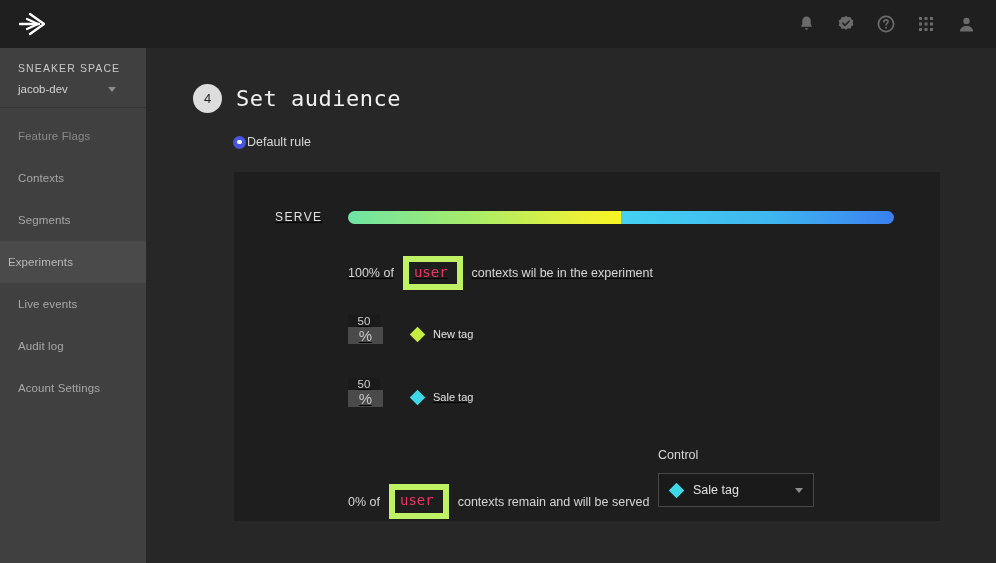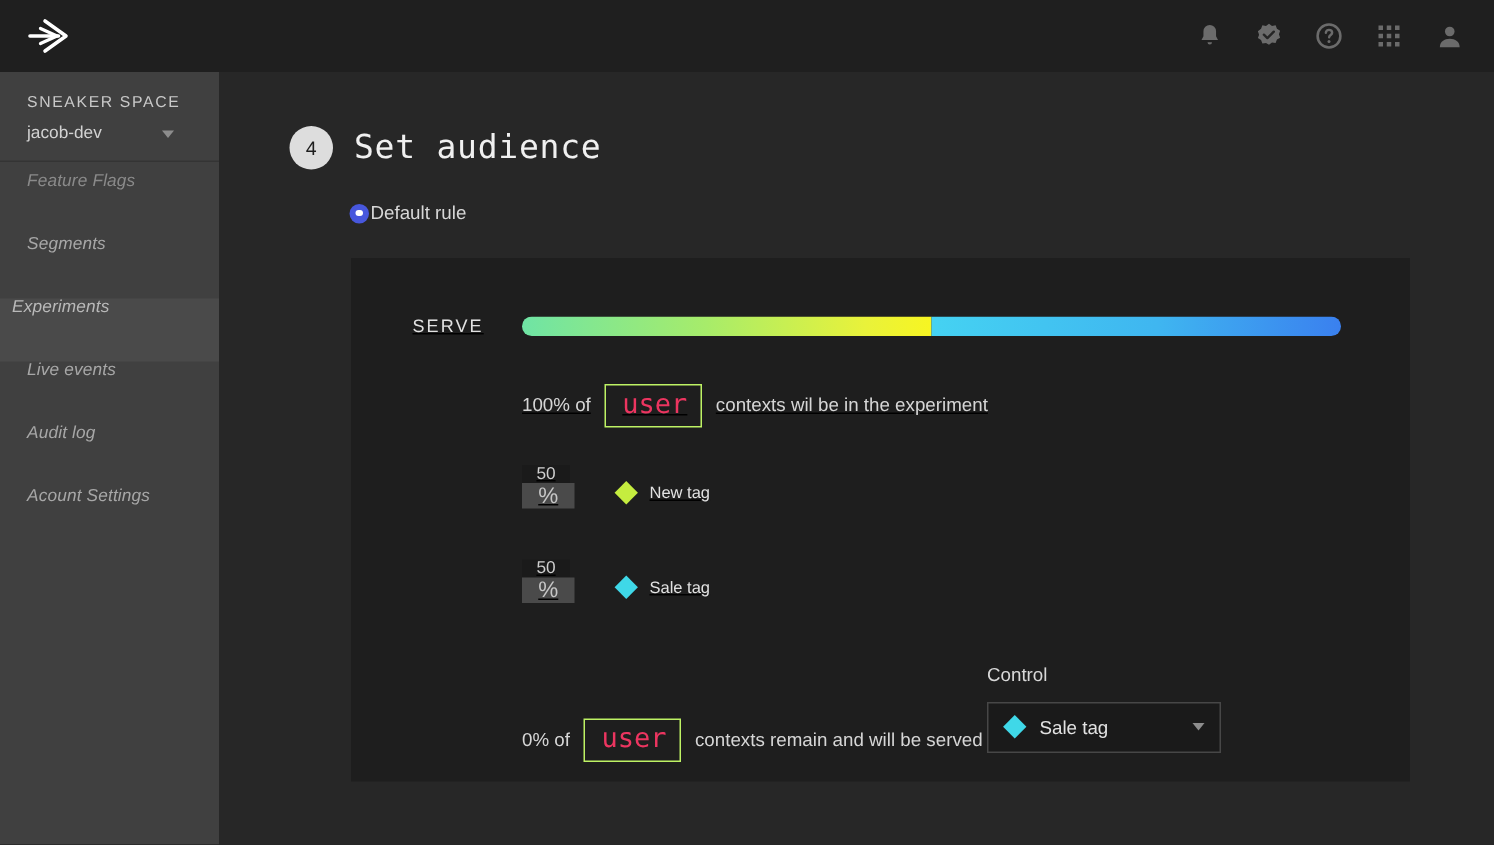--- a/index.html
+++ b/index.html
@@ -40,24 +40,23 @@
     display: flex; align-items: center; justify-content: space-between;
     font-size: 11.5px; color: #d2d2d2; padding-right: 12px;
   }
   .caret-sm {
     width: 0; height: 0;
     border-left: 4px solid transparent; border-right: 4px solid transparent;
     border-top: 5px solid #8d8d8d;
   }
   .nav { padding-top: 7px; }
   .nav-item {
-    height: 42px; display: flex; 
+    height: 42px; display: flex; align-items: center;
     padding-left: 18px; font-size: 11.5px; color: #a7a7a7;
     letter-spacing: .1px;
-    font-style: italic;
   }
   .nav-item.active { background: #4a4a4a; color: #b9b9b9; padding-left: 8px; }
   .nav-item.muted { color: #8a8a8a; }
 
   
   .main { position: absolute; left: 146px; top: 48px; width: 850px; height: 515px; }
 
   .step-head {
     display: flex; align-items: center; gap: 14px;
     margin: 36px 0 0 47px;
@@ -106,24 +105,24 @@
   }
   .bar-seg-a { height: 100%; background: linear-gradient(90deg, #6fe4a5 0%, #a7ec6a 45%, #e9f23a 82%, #f7f522 100%); }
   .bar-seg-b { height: 100%; background: linear-gradient(90deg, #45d2f2 0%, #3fb6f0 55%, #3a80ef 100%); }
 
   .ctx-line {
     display: flex; align-items: center; gap: 9px;
     margin: 32px 0 0 114px;
     font-size: 12.5px; color: #d6d6d6;
   }
   .code-chip {
-    border: 1px solid #bef264;
-    padding: 3px 9px 4px 11px;
+    border: 6px solid #bef264;
+    padding: 3px 9px 4px 5px;
     font-family: "DejaVu Sans Mono", monospace;
-    font-size: 18px; color: #ec3560;
+    font-size: 14px; color: #ec3560;
     line-height: 1.1;
   }
 
   .variation-row {
     display: flex; align-items: center;
     margin: 25px 0 0 114px;
   }
   .pct-group { display: flex; align-items: stretch; height: 38px; flex-direction: column; }
   .pct-input {
     width: 32px; background: #1a1a1a;
@@ -224,20 +223,23 @@
       <div class="project-env">
         <span>jacob-dev</span>
         <span class="caret-sm"></span>
       </div>
     </div>
     <div class="nav">
       <div class="nav-item muted">
           <span>Feature Flags</span>
         </div>
       <div class="nav-item">
+          <span>Contexts</span>
+        </div>
+      <div class="nav-item">
           <span>Segments</span>
         </div>
       <div class="nav-item active">
           <span>Experiments</span>
         </div>
       <div class="nav-item">
           <span>Live events</span>
         </div>
       <div class="nav-item">
           <span>Audit log</span>

